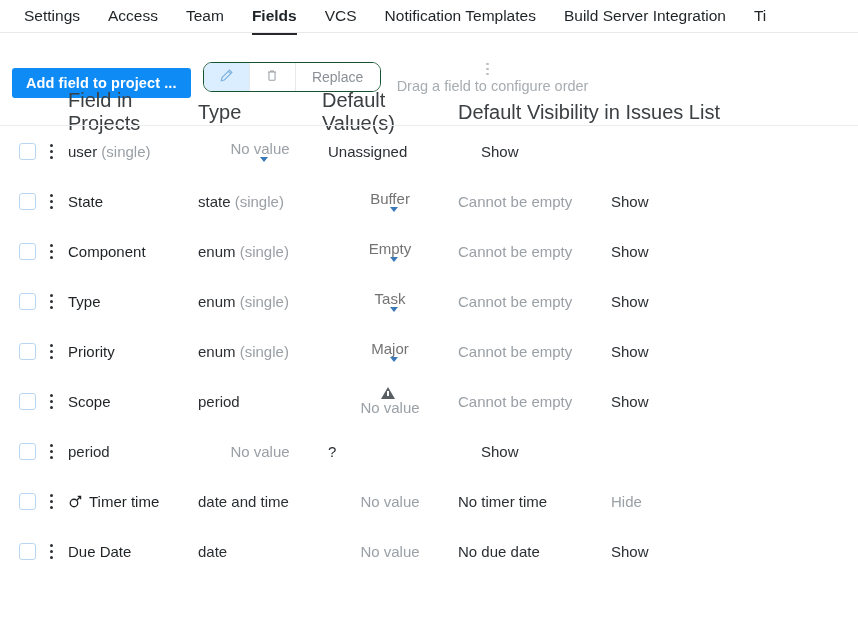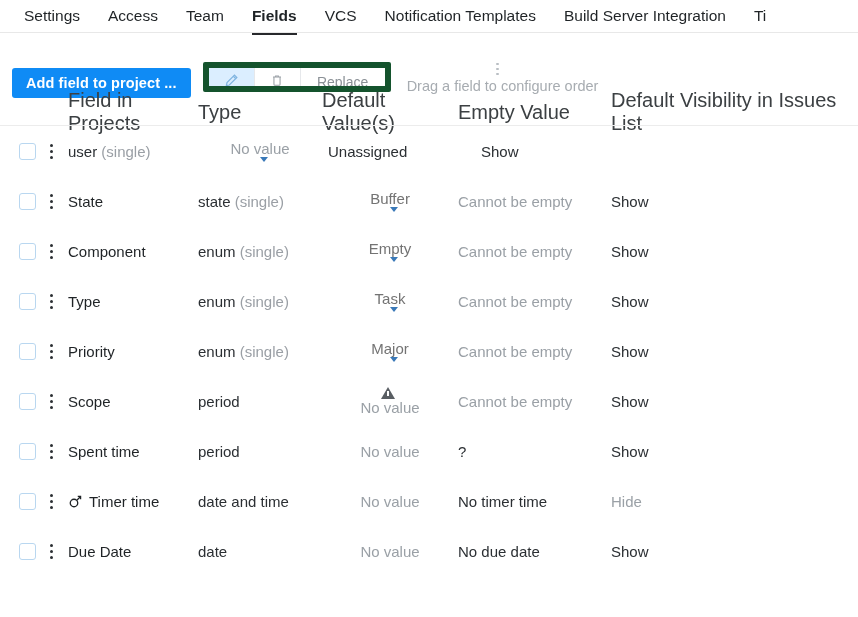--- a/index.html
+++ b/index.html
@@ -63,22 +63,22 @@
     font-family: "Liberation Sans", sans-serif;
     height: 30px;
     padding: 0 14px;
     cursor: pointer;
     letter-spacing: .1px;
     margin-top: 12px;
   }
   .btn-group {
     display: flex;
     margin-left: 12px;
-    border: 6px solid #14532d;
-    border-radius: 2px;
+    border: 1px solid #14532d;
+    border-radius: 9px;
     overflow: hidden;
     height: 30px;
     background: #fff;
   }
   .gbtn {
     display: flex;
     align-items: center;
     justify-content: center;
     height: 28px;
     min-width: 46px;
@@ -260,21 +260,20 @@
   </div>
 </div>
 
 <div class="table">
   <div class="thead">
     <div class="c-check"></div>
     <div class="c-grip"></div>
     <div class="c-name">Field in Projects</div>
     <div class="c-type">Type</div>
     <div class="c-def">Default Value(s)</div>
-    <div class="c-empty">Empty Value</div>
     <div class="c-vis">Default Visibility in Issues List</div>
   </div>
   <div id="rows">
       <div class="row">
         <div class="c-check">
           <span class="checkbox"></span>
         </div>
         <div class="c-grip">
           <span class="grip">
             <i></i>
@@ -403,23 +402,20 @@
       <div class="row">
         <div class="c-check">
           <span class="checkbox"></span>
         </div>
         <div class="c-grip">
           <span class="grip">
             <i></i>
             <i></i>
             <i></i>
           </span>
-        </div>
-        <div class="c-name">
-          <span class="fname">Spent time</span>
         </div>
         <div class="c-type"><span class="type-main">period</span></div>
         <div class="c-def defcell">
           <span class="val">No value</span>
         </div>
         <div class="c-empty empty-dark">?</div>
         <div class="c-vis vis-show">Show</div>
       </div>
       <div class="row">
         <div class="c-check">

